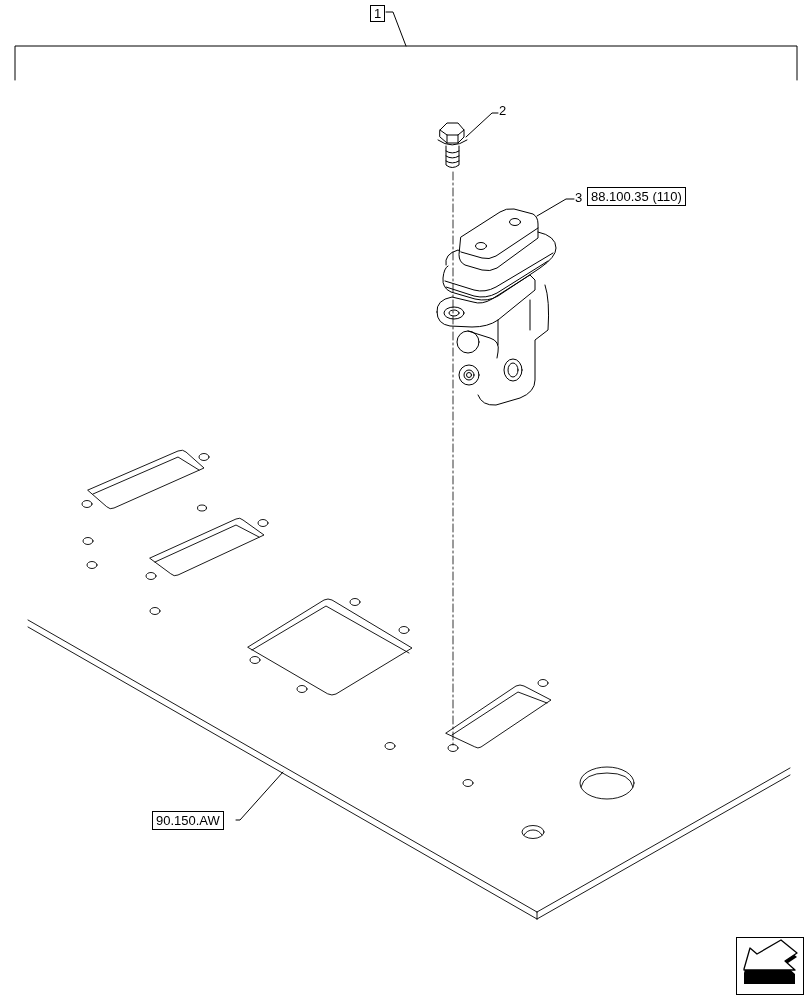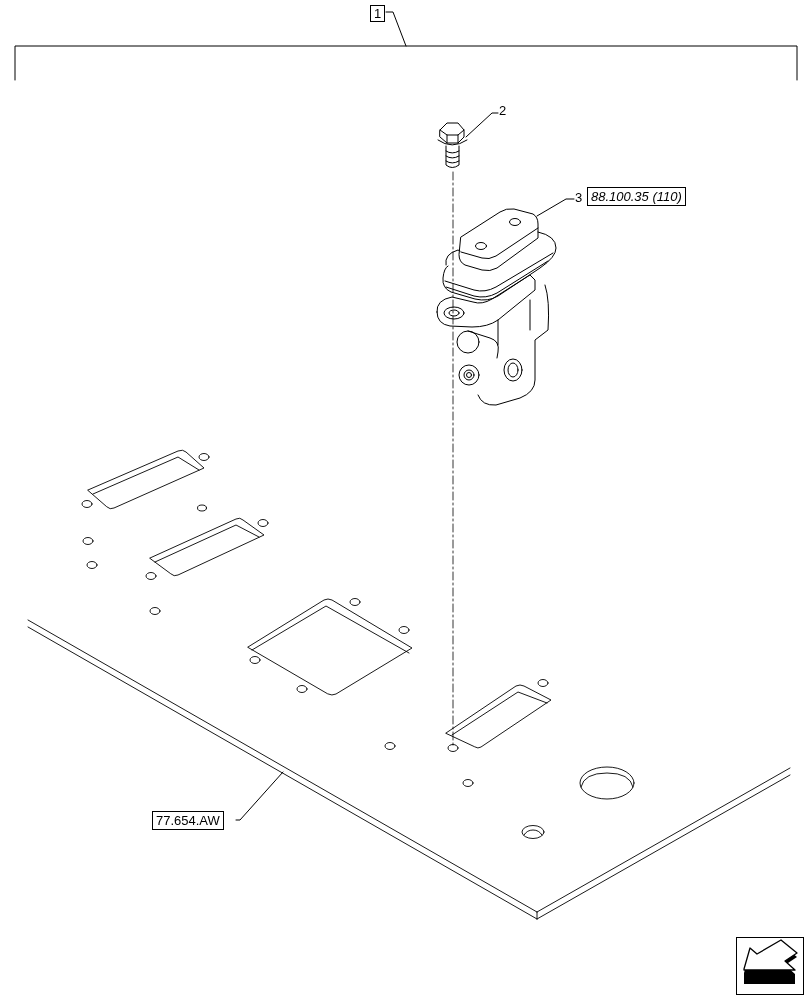--- a/index.html
+++ b/index.html
@@ -110,22 +110,22 @@
     <path d="M236 820 L240 820 L283 772"></path>
   </g>
 </svg>
 
 <div class="lbl boxed" style="left:370px;top:5px;font-size:13px;padding:1px 3px;">1</div>
 
 <div class="lbl" style="left:499px;top:104px;">2</div>
 
 <div class="lbl" style="left:575px;top:191px;">3</div>
 
-<div class="lbl boxed" style="left:587px;top:187px;font-style:italic;">88.100.35 (110)</div>
+<div class="lbl boxed" style="left:587px;top:187px;">88.100.35 (110)</div>
 
-<div class="lbl boxed" style="left:152px;top:811px;">77.654.AW</div>
+<div class="lbl boxed" style="left:152px;top:811px;">90.150.AW</div>
 
 <div id="nav-arrow">
   <svg width="65" height="55" viewBox="0 0 65 55">
     <path d="M7 35 L13 14 L20 20 L44 6 L60 19 L48 27 L58 36 L58 46 L7 46 Z" fill="#000"></path>
     <path d="M7 31 L13 10 L20 16 L44 2 L60 15 L48 23 L58 32 L7 32 Z" fill="#fff" stroke="#000" stroke-width="1.3" stroke-linejoin="round"></path>
   </svg>
 </div>
 
 </body></html>

